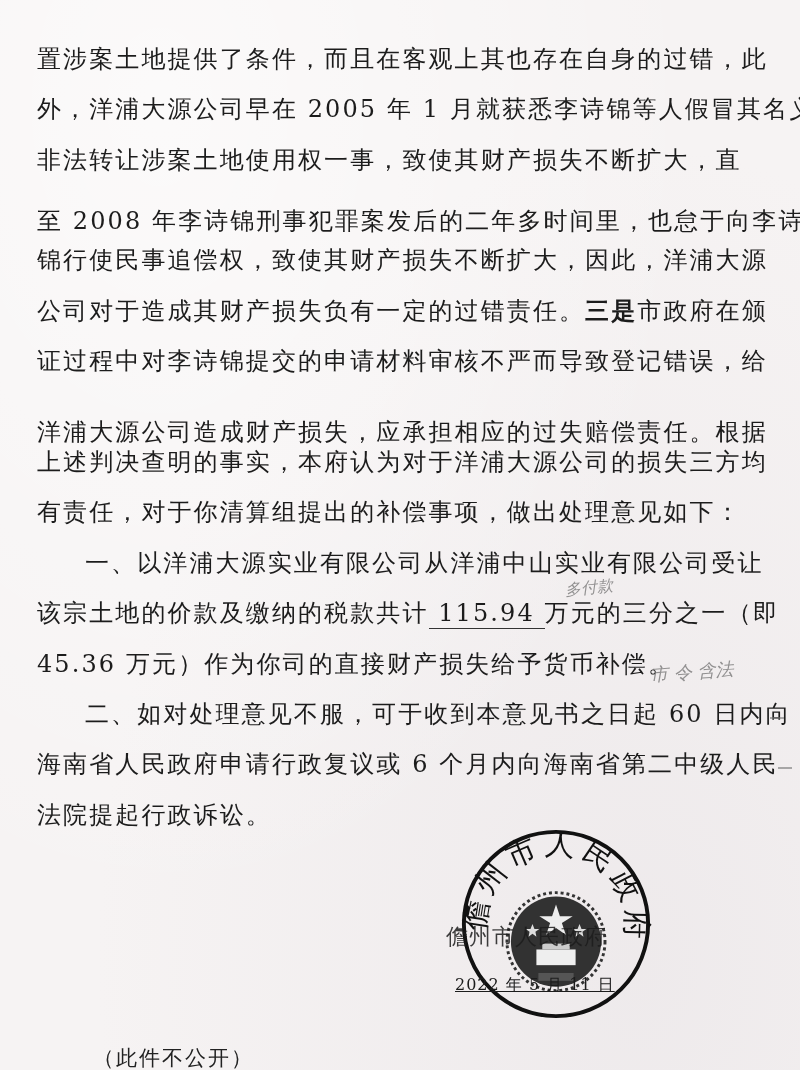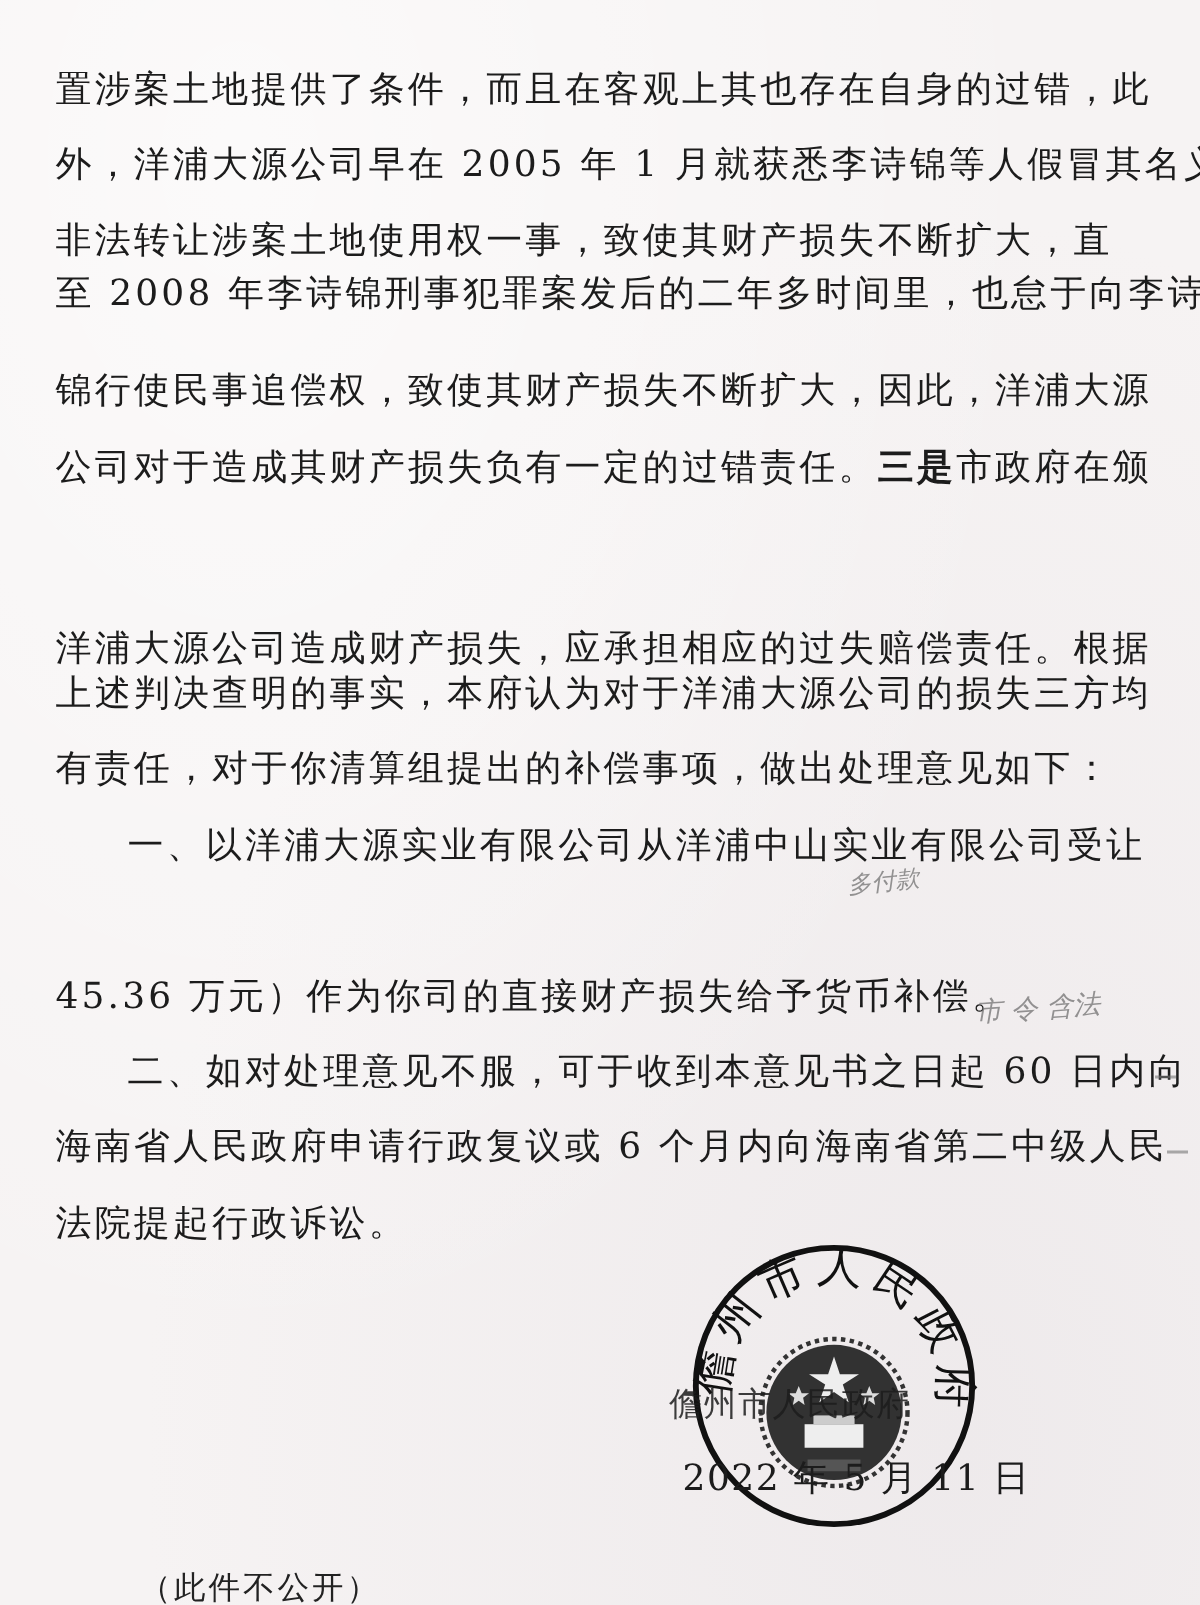--- a/index.html
+++ b/index.html
@@ -58,25 +58,26 @@
       position: absolute;
       left: 458px;
       top: 826px;
       width: 196px;
       height: 196px;
     }
     .date {
       position: absolute;
       left: 455px;
       top: 970px;
-      font-size: 24px;
+      font-size: 16px;
       line-height: 30px;
       letter-spacing: 1px;
       color: #1c1c1c;
       white-space: nowrap;
+      text-decoration: underline;
     }
     .footer-note {
       position: absolute;
       left: 93px;
       top: 1010px;
       font-family: "DejaVu Sans", sans-serif;
       font-size: 21px;
       line-height: 28px;
       letter-spacing: 2px;
       color: #222;
@@ -92,32 +93,36 @@
     }
   </style>
 </head>
 <body>
 
 <div class="page">
 
   <div class="line" style="top:44px;">置涉案土地提供了条件，而且在客观上其也存在自身的过错，此</div>
   <div class="line" style="top:94px;">外，洋浦大源公司早在 2005 年 1 月就获悉李诗锦等人假冒其名义</div>
   <div class="line" style="top:145px;">非法转让涉案土地使用权一事，致使其财产损失不断扩大，直</div>
-  <div class="line" style="top:180px;">至 2008 年李诗锦刑事犯罪案发后的二年多时间里，也怠于向李诗</div>
+  <div class="line" style="top:206px;">至 2008 年李诗锦刑事犯罪案发后的二年多时间里，也怠于向李诗</div>
   <div class="line" style="top:245px;">锦行使民事追偿权，致使其财产损失不断扩大，因此，洋浦大源</div>
 
   <div class="line" style="top:296px;">
     <span>公司对于造成其财产损失负有一定的过错责任。</span><span class="bold">三是</span><span>市政府在颁</span>
   </div>
 
+  <div class="line" style="top:346px;">证过程中对李诗锦提交的申请材料审核不严而导致登记错误，给</div>
   <div class="line" style="top:417px;">洋浦大源公司造成财产损失，应承担相应的过失赔偿责任。根据</div>
   <div class="line" style="top:447px;">上述判决查明的事实，本府认为对于洋浦大源公司的损失三方均</div>
   <div class="line" style="top:497px;">有责任，对于你清算组提出的补偿事项，做出处理意见如下：</div>
 
   <div class="line indent" style="top:548px;">一、以洋浦大源实业有限公司从洋浦中山实业有限公司受让</div>
+  <div class="line" style="top:598px;">
+    <span>该宗土地的价款及缴纳的税款共计</span><span class="underlined"> 115.94 </span><span>万元的三分之一（即</span>
+  </div>
   <div class="line" style="top:649px;">45.36 万元）作为你司的直接财产损失给予货币补偿。</div>
 
   <div class="line indent" style="top:699px;">二、如对处理意见不服，可于收到本意见书之日起 60 日内向</div>
   <div class="line" style="top:749px;">海南省人民政府申请行政复议或 6 个月内向海南省第二中级人民</div>
   <div class="line" style="top:800px;">法院提起行政诉讼。</div>
 
   <div class="handwriting" style="left:565px; top:578px; transform:rotate(-6deg);">多付款</div>
   <div class="handwriting" style="left:650px; top:660px; transform:rotate(-4deg); font-size:18px;">市 令 含法</div>
 
   <div class="margin-mark" style="left:770px; top:717px;"></div>

